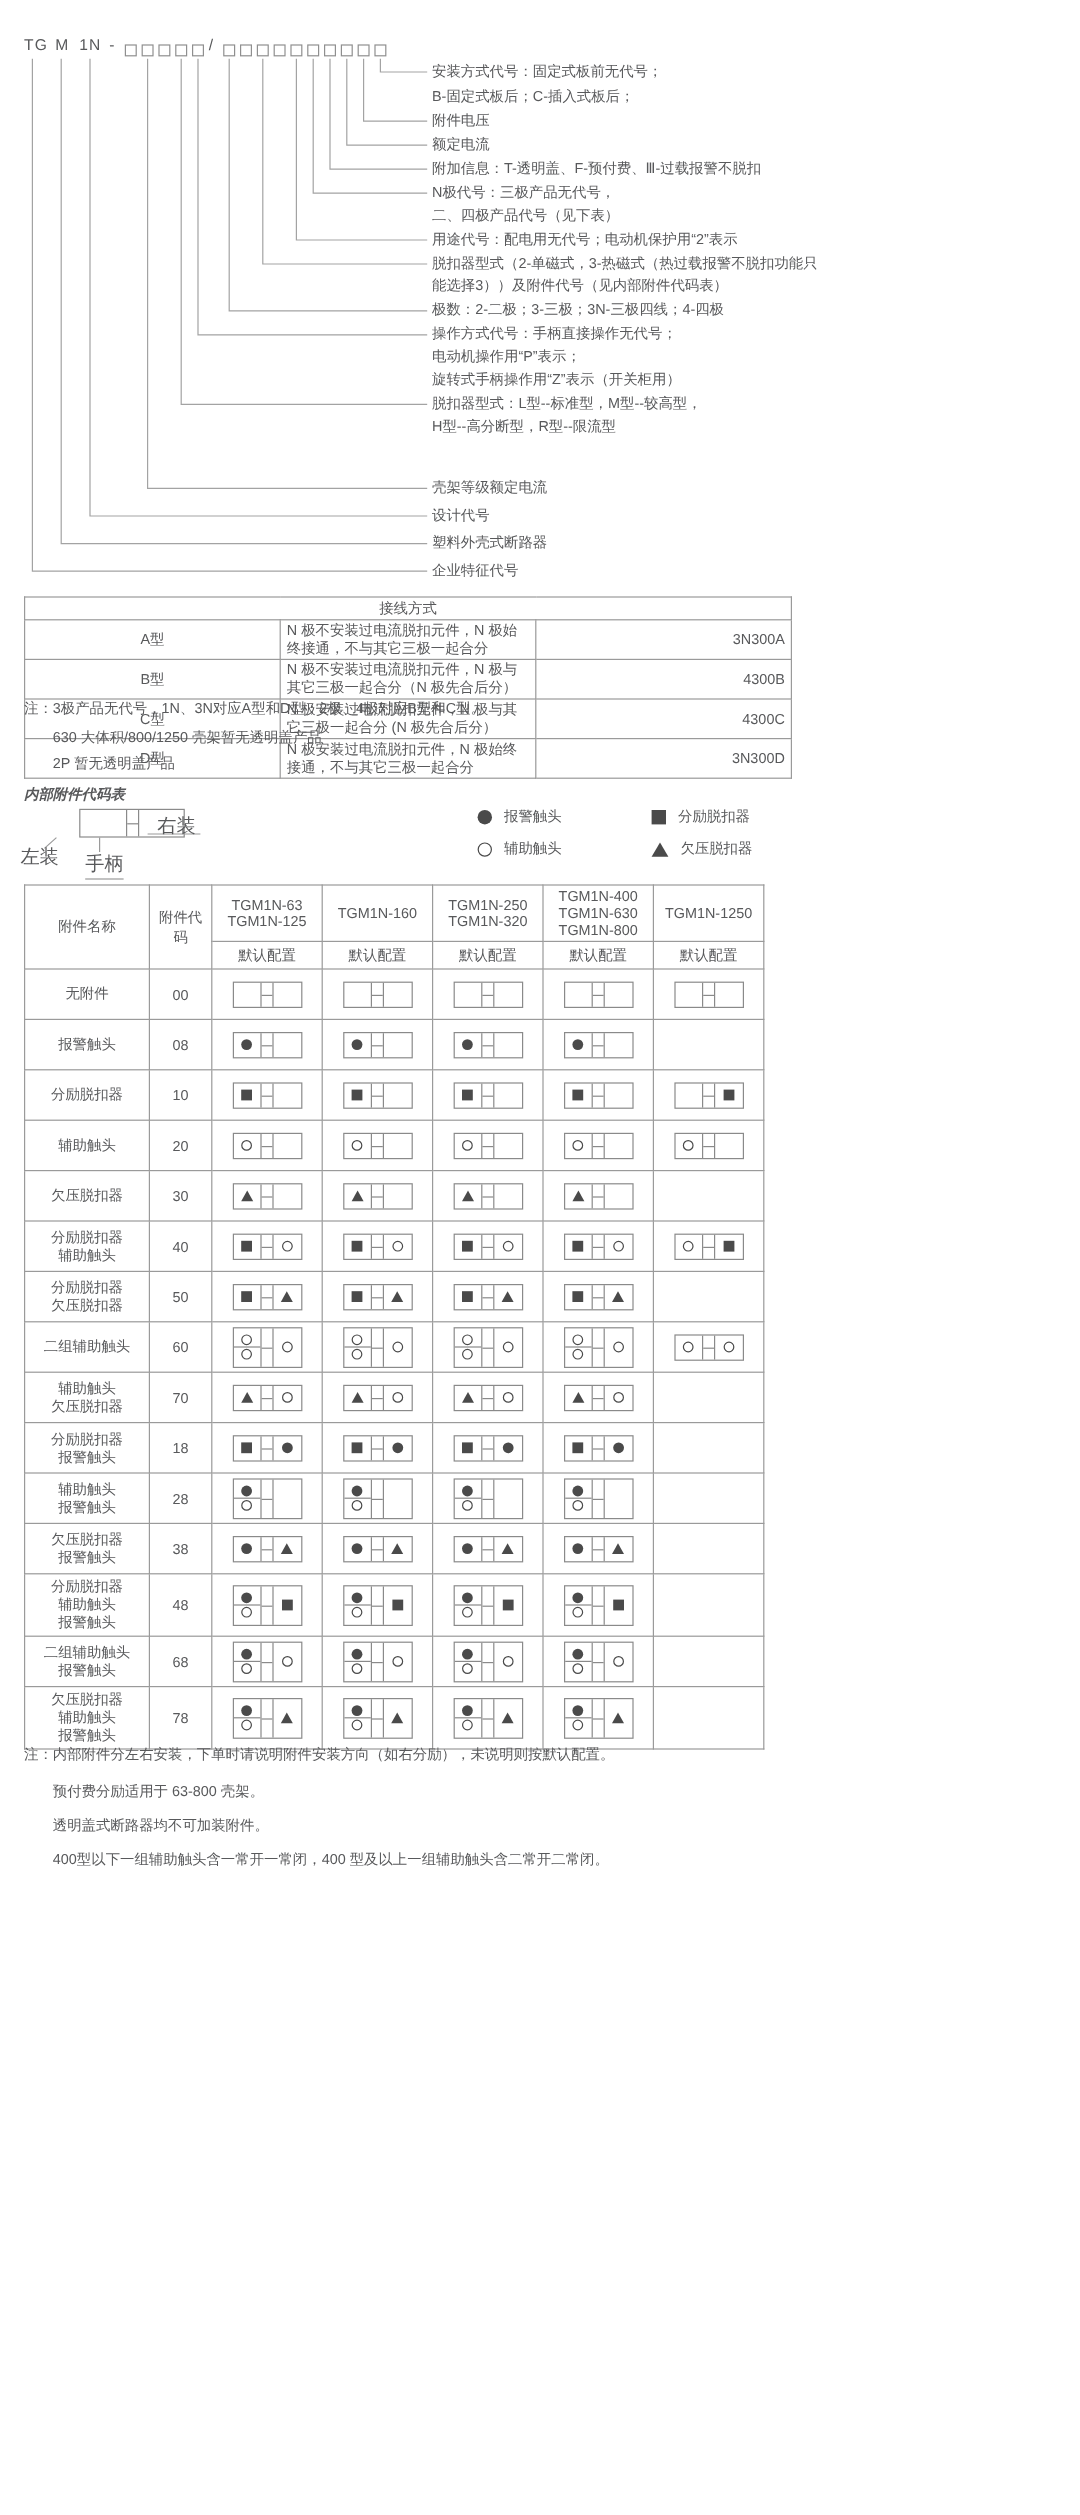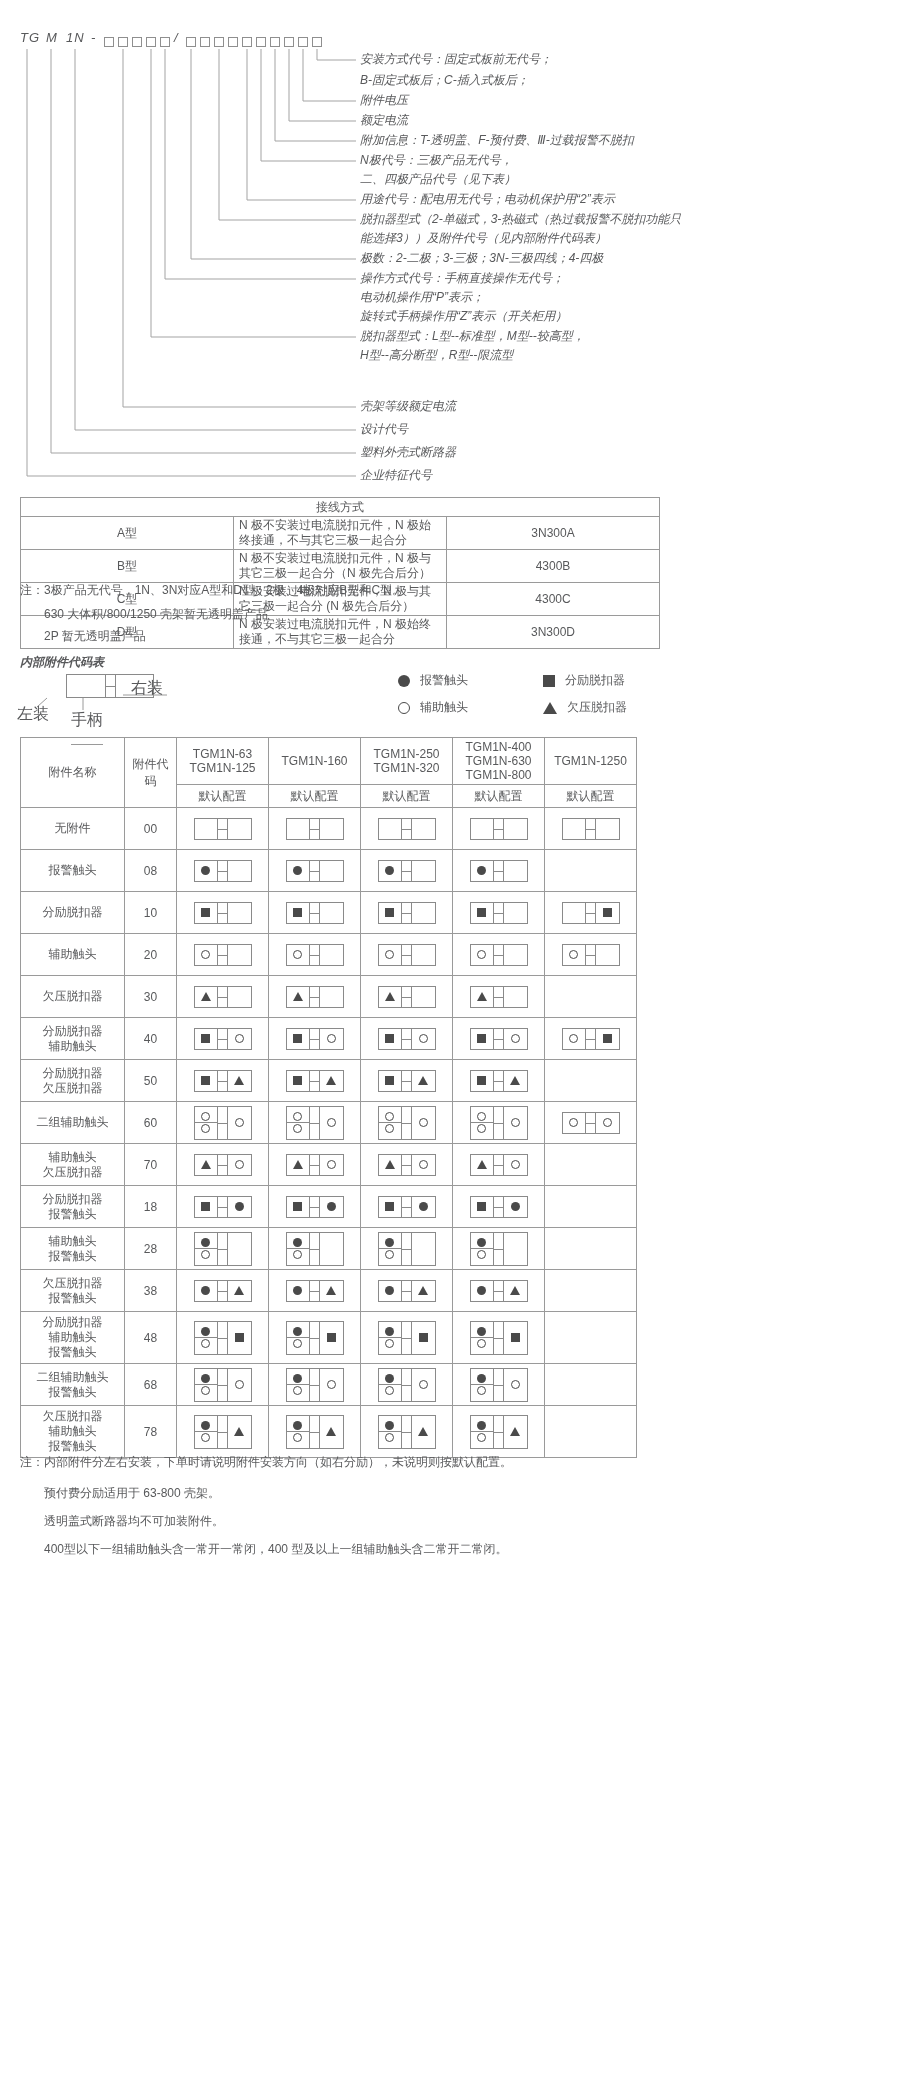--- a/index.html
+++ b/index.html
@@ -2,41 +2,41 @@
 <html><head>
 <meta charset="utf-8">
 <style>
   html,body{margin:0;padding:0;}
   body{
     width:900px;height:2096px;background:#ffffff;position:relative;
     font-family:"Liberation Sans","DejaVu Sans",sans-serif;
     color:#58595B;font-size:12px;
   }
   
-  #top-diagram{position:absolute;top:0;left:0;width:900px;height:495px;font-style:italic;}
+  #top-diagram{position:absolute;top:0;left:0;width:900px;height:495px;}
   .mpart{position:absolute;top:30px;font-size:13px;letter-spacing:1px;white-space:nowrap;}
   .sq{position:absolute;top:37px;width:10px;height:10px;border:1px solid #8f8f8f;box-sizing:border-box;background:#fff;}
   .leader-svg{position:absolute;top:0;left:0;}
   .leader-svg path{stroke:#a3a3a3;stroke-width:1;fill:none;}
   .co{position:absolute;left:360px;white-space:nowrap;line-height:15px;}
   
   #wiring-table{position:absolute;top:497px;left:20px;width:640px;border-collapse:collapse;table-layout:fixed;}
   #wiring-table th,#wiring-table td{border:1px solid #9a9a9a;font-weight:normal;font-size:12px;padding:1px 5px;line-height:15px;}
   #wiring-table th{text-align:center;height:16px;}
   .wt-type{width:50px;text-align:center;}
   .wt-desc{width:495px;text-align:left;}
-  .wt-code{width:75px;text-align:center;}
+  .wt-code{width:75px;text-align:right;}
   .note{position:absolute;white-space:nowrap;line-height:15px;}
   .bold{font-weight:bold;font-style:italic;}
   
   #handle-diagram{position:absolute;top:674px;left:35px;width:150px;height:55px;}
   .hd-lines{position:absolute;top:0;left:0;overflow:visible;}
   .hd-lines path{stroke:#9a9a9a;stroke-width:1;fill:none;}
   .hd-label{position:absolute;white-space:nowrap;font-size:16px;}
-  .hd-underline{border-bottom:1px solid #9a9a9a;padding-bottom:13px;}
+  .hd-underline{border-bottom:1px solid #9a9a9a;padding-bottom:1px;}
   #legend{position:absolute;top:672px;left:398px;}
   .lrow{display:flex;margin-bottom:10px;}
   .litem{width:145px;display:flex;align-items:center;gap:10px;}
   
   .sym{display:inline-block;flex:none;}
   .sym-alarm{width:9px;height:9px;border-radius:50%;background:#4a4a4a;}
   .sym-aux{width:9px;height:9px;border-radius:50%;border:1px solid #4a4a4a;background:#fff;box-sizing:border-box;}
   .sym-shunt{width:9px;height:9px;background:#4a4a4a;}
   .sym-uv{width:0;height:0;border-left:5px solid transparent;border-right:5px solid transparent;border-bottom:9px solid #4a4a4a;}
   .sym.lg.sym-alarm,.sym.lg.sym-aux,.sym.lg.sym-shunt{width:12px;height:12px;}

